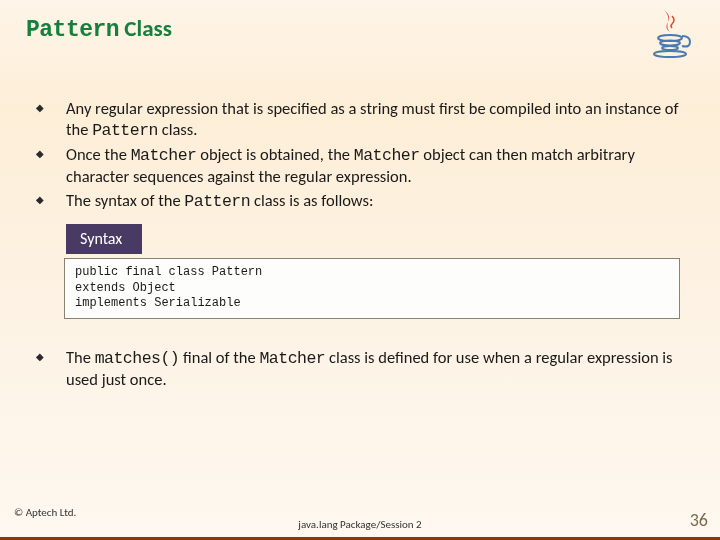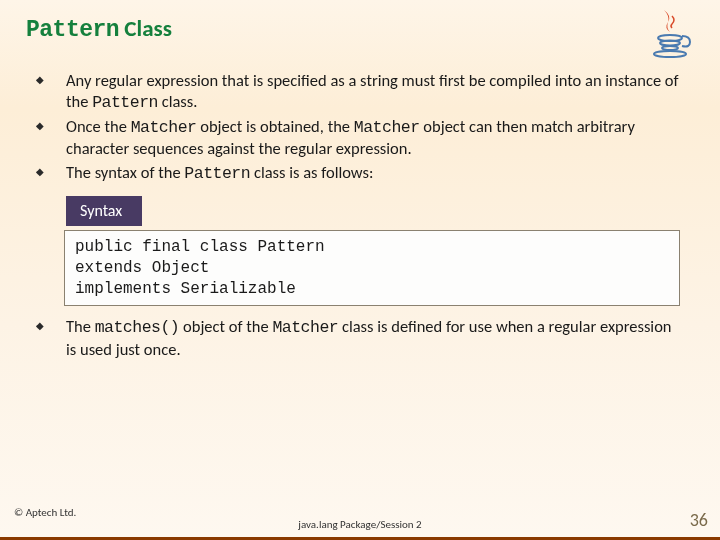--- a/index.html
+++ b/index.html
@@ -28,21 +28,21 @@
     right: 22px;
     width: 56px;
     height: 56px;
   }
   .content {
     padding: 16px 36px 0 36px;
     font-size: 16.5px;
     color: #1a1a1a;
     line-height: 1.28;
   }
-  .content ul { list-style: none; }
+  .content ul { list-style: none; margin-top: 28px; }
   .content ul li {
     position: relative;
     padding-left: 30px;
     margin-bottom: 3px;
   }
   .content ul li::before {
     content: '◆';
     position: absolute;
     left: 0;
     top: 4px;
@@ -57,21 +57,21 @@
     font-size: 16px;
     padding: 5px 20px 5px 14px;
     margin: 8px 0 4px 30px;
   }
   .syntax-box {
     background: #fdfdfc;
     border: 1px solid #8a8170;
     margin: 0 4px 8px 28px;
     padding: 6px 10px;
     font-family: 'Courier New', monospace;
-    font-size: 16px;
+    font-size: 12px;
     line-height: 1.3;
     white-space: pre-line;
   }
   .second-list { margin-top: 10px; }
   .footer {
     position: absolute;
     bottom: 6px;
     left: 0;
     right: 0;
     font-size: 11px;
@@ -108,21 +108,21 @@
     <li><span>Once the </span><span class="code">Matcher</span><span> object is obtained, the </span><span class="code">Matcher</span><span> object can then match arbitrary character sequences against the regular expression.</span></li>
     <li><span>The syntax of the </span><span class="code">Pattern</span><span> class is as follows:</span></li>
   </ul>
 
   <div class="syntax-label">Syntax</div>
   <div class="syntax-box">public final class Pattern
 extends Object
 implements Serializable</div>
 
   <ul class="second-list">
-    <li><span>The </span><span class="code">matches()</span><span>  object of the </span><span class="code">Matcher</span><span> class is defined for use when a regular expression is used just once.</span></li>
+    <li><span>The </span><span class="code">matches()</span><span>  final of the </span><span class="code">Matcher</span><span> class is defined for use when a regular expression is used just once.</span></li>
   </ul>
 </div>
 
 <div class="footer">
   <span class="footer-left">© Aptech Ltd.</span>
   <span class="footer-center">java.lang Package/Session 2</span>
   <span class="footer-right">36</span>
 </div>
 
 </body></html>

